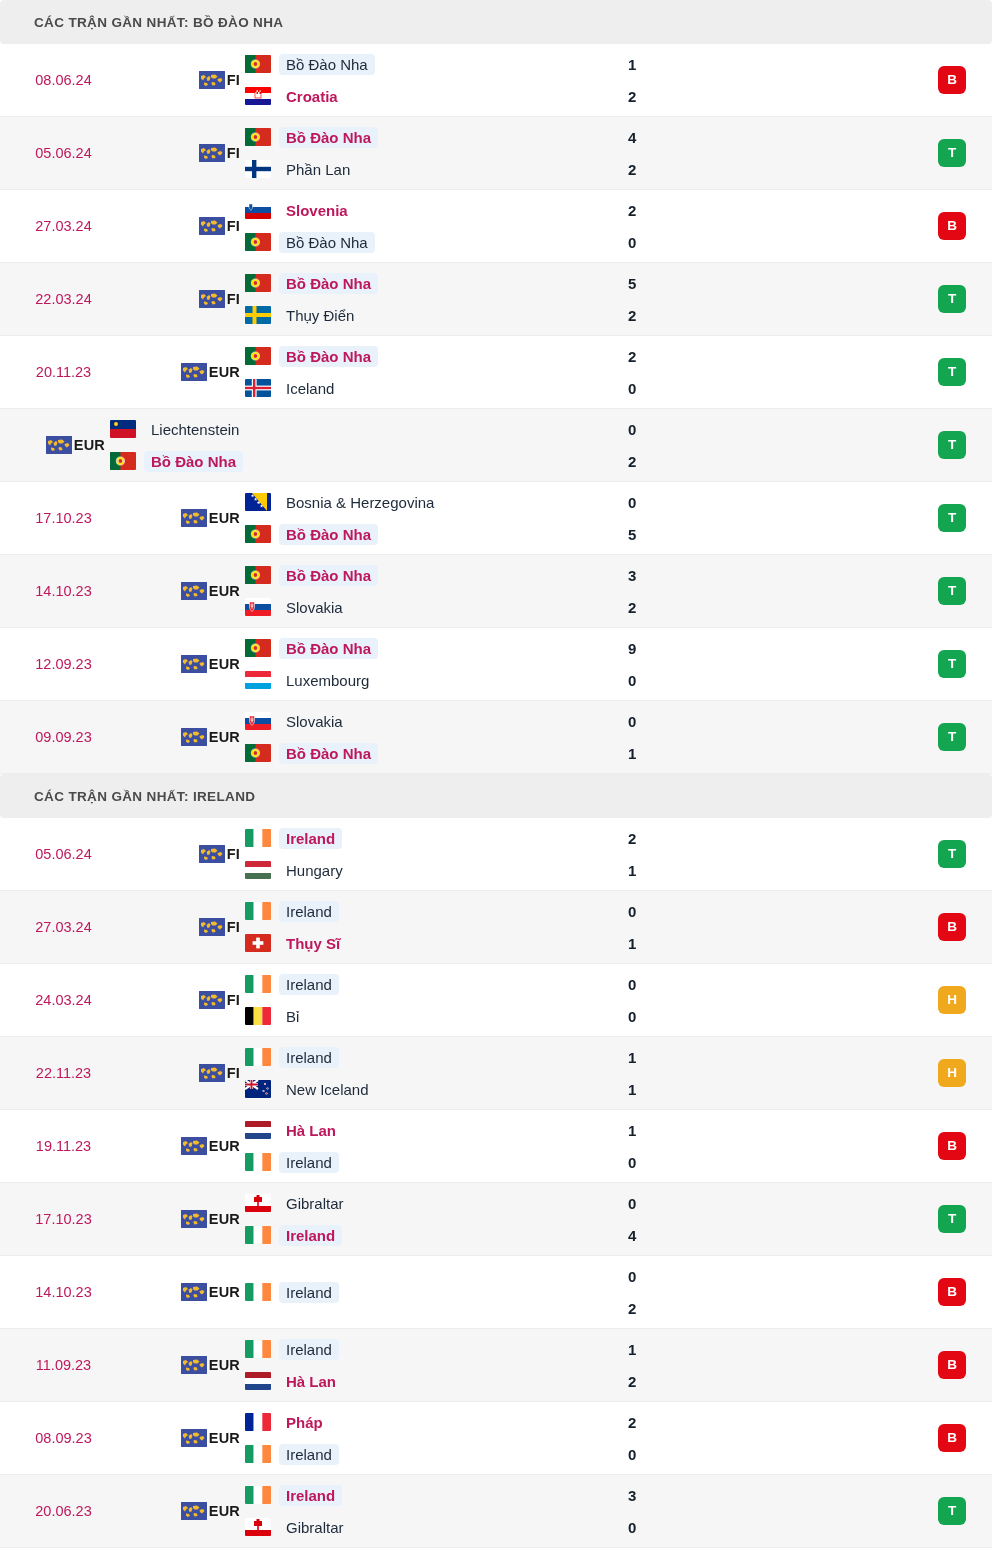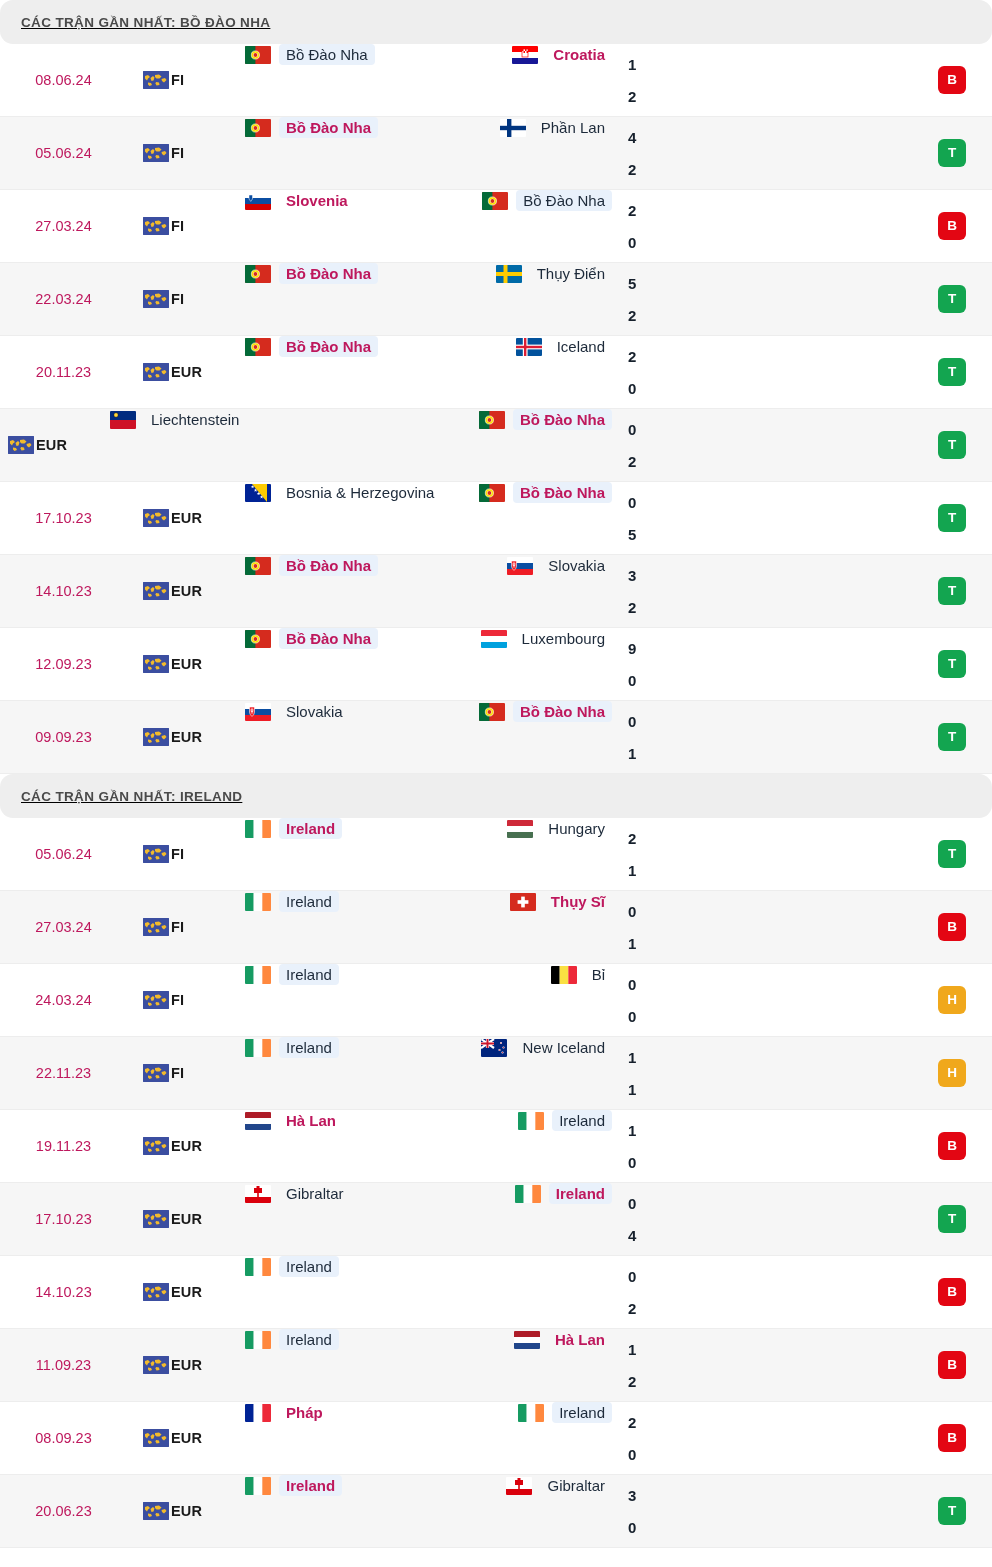--- a/index.html
+++ b/index.html
@@ -10,23 +10,22 @@
     -webkit-font-smoothing: antialiased;
   }
   .page { width: 992px; background:#fff; }
 
   
   .section-header {
     background: #eeeeee;
     height: 44px;
     display: flex;
     align-items: center;
-    padding-left: 21px;
-    border-radius: 13px;
-    text-decoration: underline;
+    padding-left: 34px;
+    border-radius: 4px;
   }
   .section-header .title {
     font-size: 13.5px;
     font-weight: bold;
     letter-spacing: 0.35px;
     color: #4a4a4a;
     text-transform: uppercase;
   }
 
   
@@ -50,20 +49,21 @@
     flex: none;
   }
 
   .cell-comp {
     width: 105px;
     display: flex;
     align-items: center;
     gap: 2px;
     padding-left: 8px;
     flex: none;
+    justify-content: flex-end;
   }
   .comp-icon {
     width: 26px; height: 18px;
     background: #3b4ea0;
     border-radius: 1px;
     display: block;
     flex: none;
     position: relative;
     overflow: hidden;
   }
@@ -71,22 +71,22 @@
   .comp-label {
     font-size: 14.5px;
     font-weight: bold;
     color: #1a1a1a;
     letter-spacing: 0.2px;
   }
 
   .cell-teams {
     flex: 1 1 auto;
     display: flex;
-    flex-direction: row;
-    justify-content: space-between;
+    flex-direction: column;
+    justify-content: center;
     gap: 11px;
     padding-left: 5px;
     min-width: 0;
   }
   .team-line {
     display: flex;
     align-items: center;
     height: 21px;
   }
   .flag {

